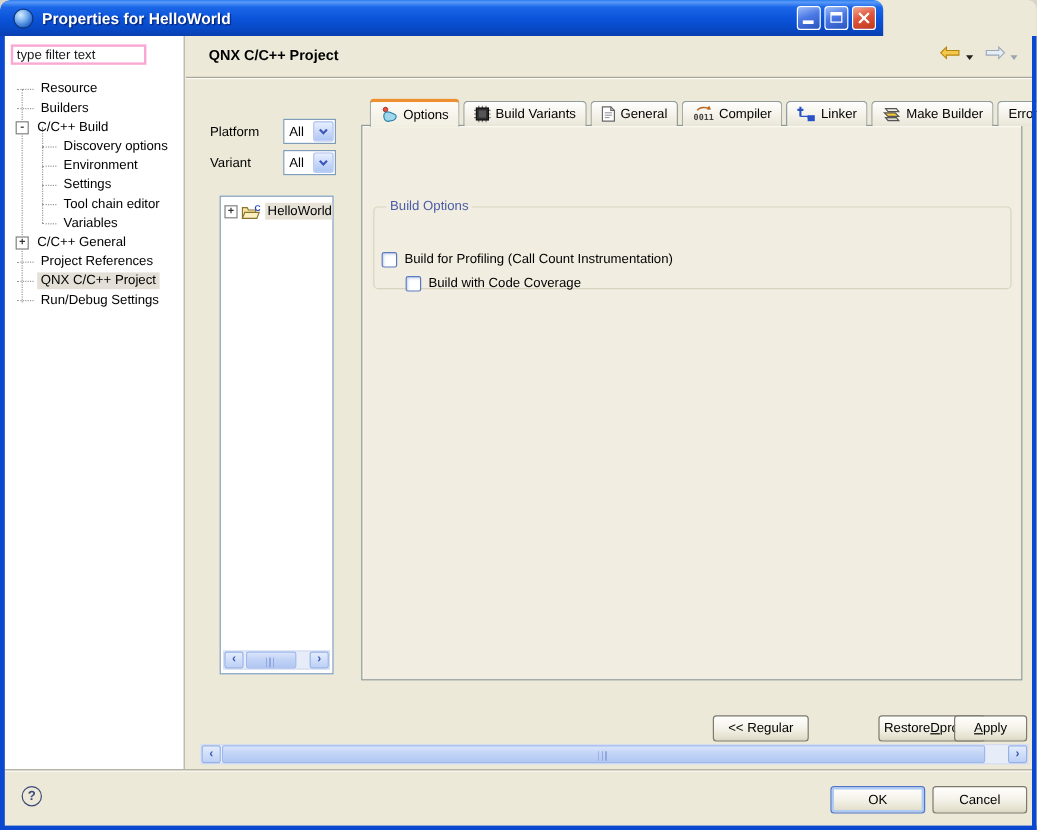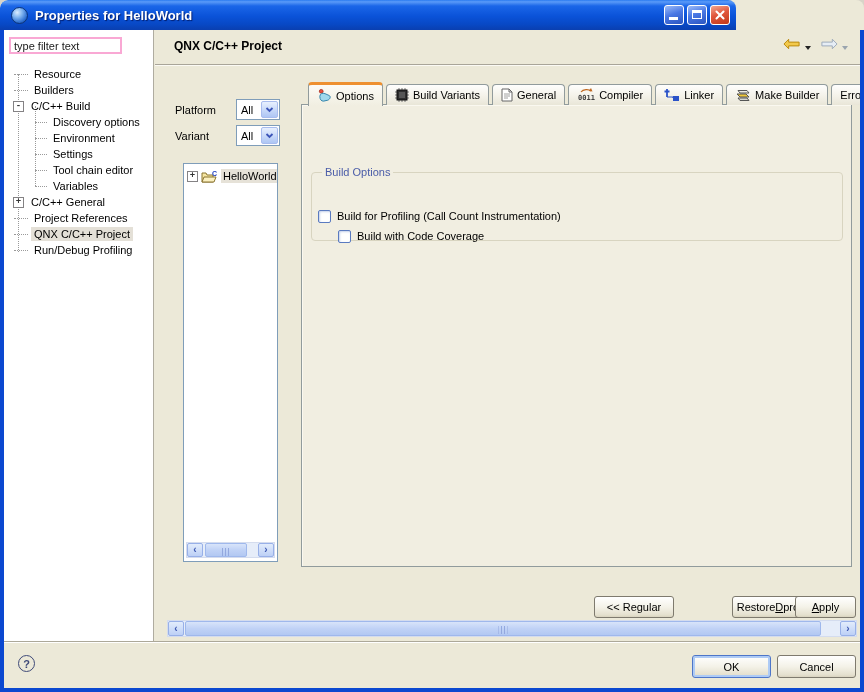--- a/index.html
+++ b/index.html
@@ -226,21 +226,21 @@
       <div class="trow">
           <span class="hdots"></span>
           <span class="tlabel">Project References</span>
         </div>
       <div class="trow">
           <span class="hdots"></span>
           <span class="tlabel sel">QNX C/C++ Project</span>
         </div>
       <div class="trow">
           <span class="hdots"></span>
-          <span class="tlabel">Run/Debug Profiling</span>
+          <span class="tlabel">Run/Debug Settings</span>
         </div>
     </div>
   </div>
 
   <div class="header-title">QNX C/C++ Project</div>
   <div class="nav" style="left:783px;">
     <svg width="18" height="12" viewBox="0 0 19 12">
         <path d="M6 1 L6 4 L17 4 L17 8 L6 8 L6 11 L1 6 Z" fill="#F2C94C" stroke="#B8860B"></path>
       </svg>
   </div>

